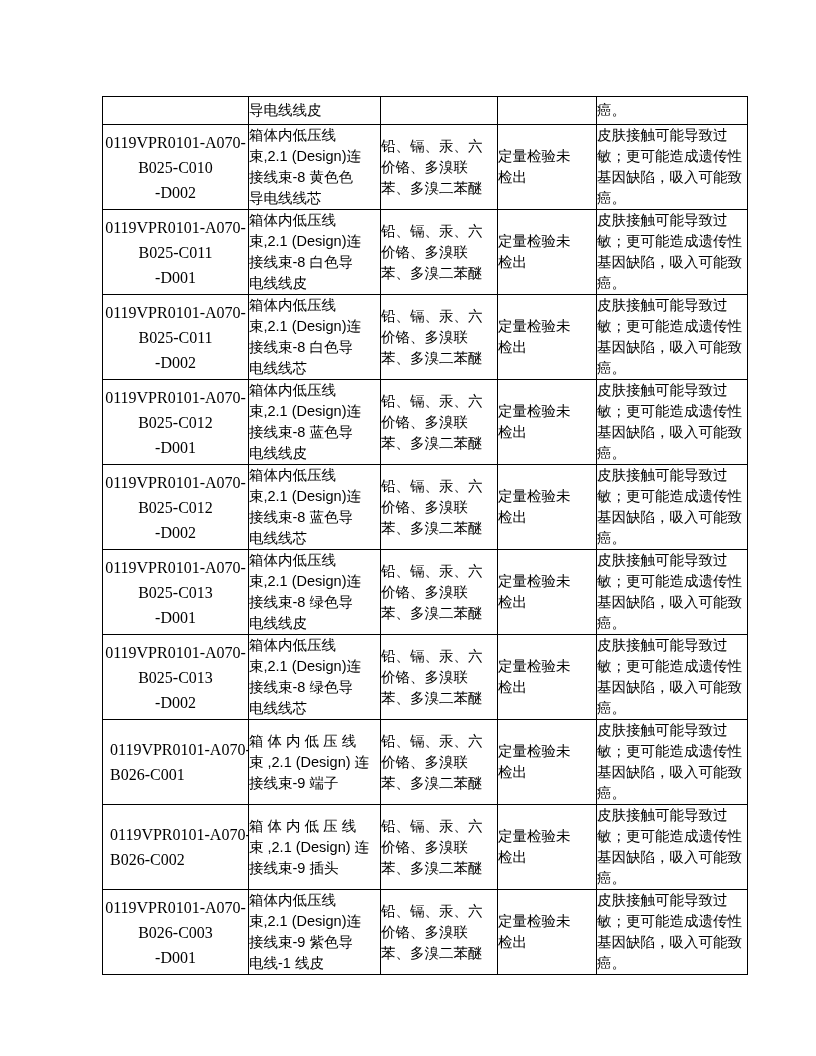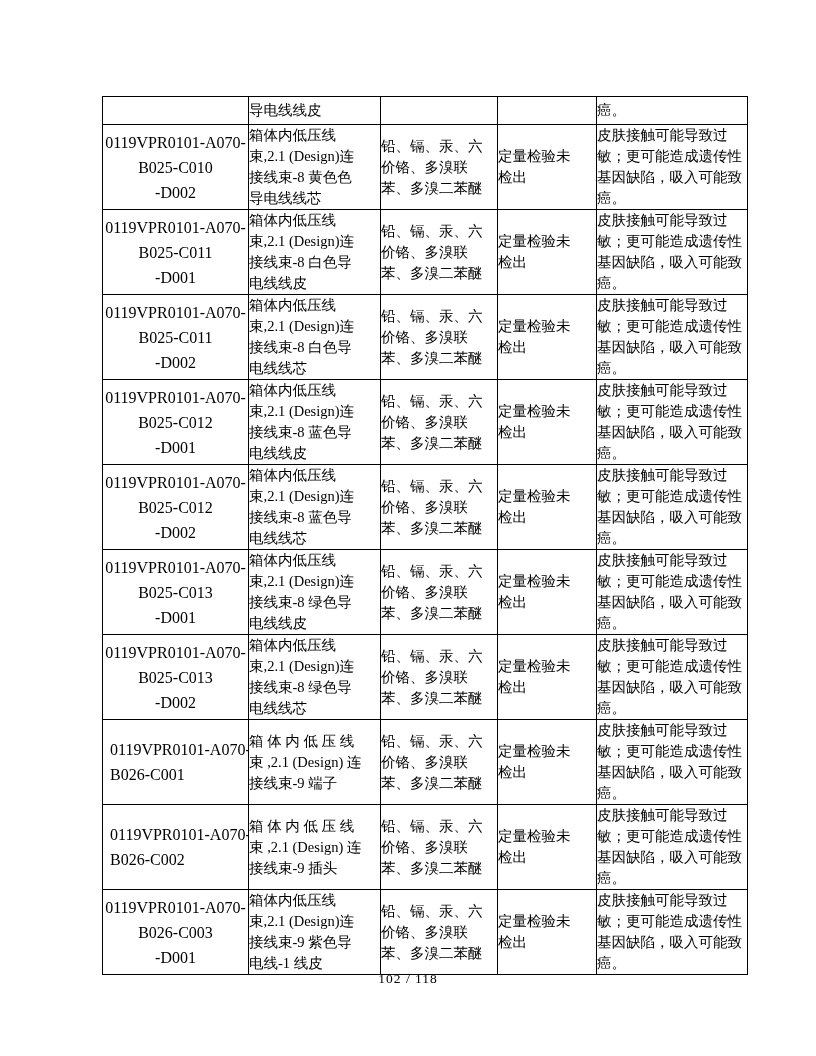--- a/index.html
+++ b/index.html
@@ -36,21 +36,21 @@
     font-family: "Liberation Serif", "DejaVu Serif", serif;
   }
   .pn.left {
     text-align: left;
     padding-left: 7px;
   }
   .cjk {
     font-size: 14.5px;
     line-height: 21px;
     white-space: pre;
-    font-family: Liberation Serif, serif;
+    font-family: Liberation Sans, sans-serif;
   }
   .c2 { padding-left: 8px; }
   .c3 { padding-left: 14px; }
   .c4 { padding-left: 6px; }
   .c5 { padding-left: 4px; padding-right: 2px; }
   .footer {
     position: absolute;
     top: 971px;
     left: 0;
     width: 816px;
@@ -253,15 +253,14 @@
         <td class="cjk c4">定量检验未
 检出</td>
         <td class="cjk c5">皮肤接触可能导致过
 敏；更可能造成遗传性
 基因缺陷，吸入可能致
 癌。</td>
       </tr>
     </tbody>
   </table>
 
-  <div class="footer">102 / 118</div>
 
 </div>
 
 </body></html>

